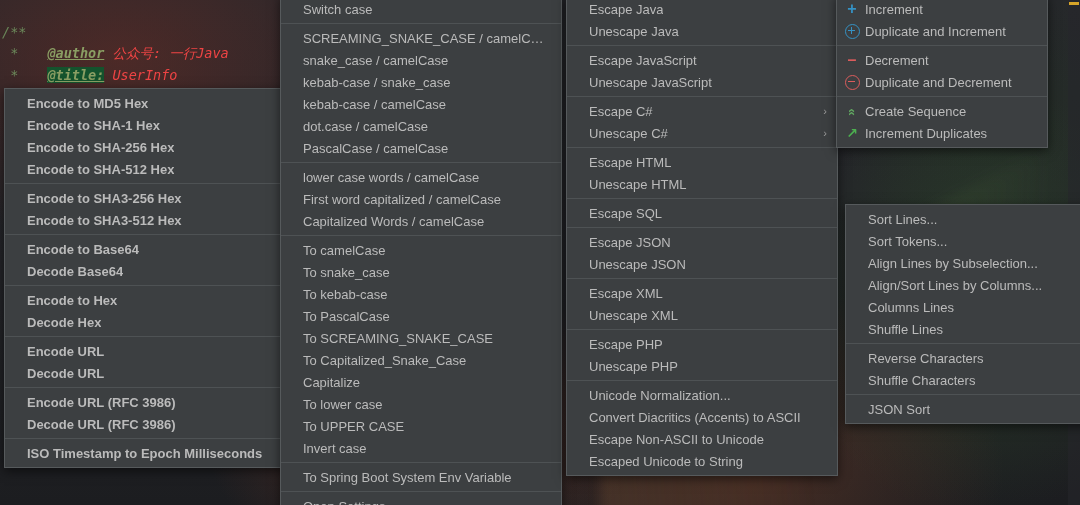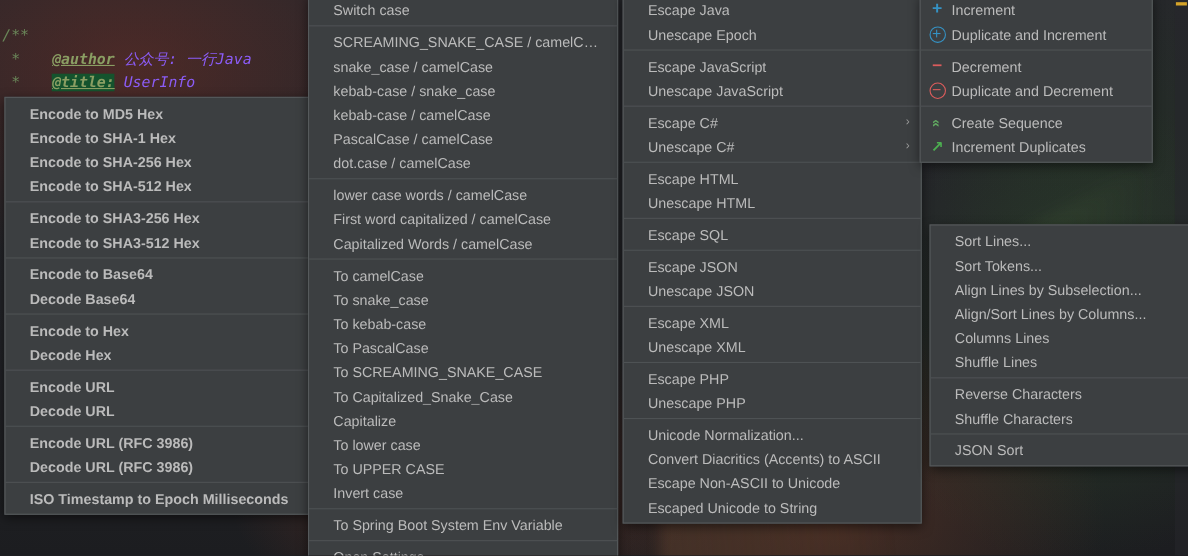--- a/index.html
+++ b/index.html
@@ -42,21 +42,21 @@
     font-family: "DejaVu Sans Mono", "Liberation Mono", monospace;
     font-size: 13.5px;
     color: #6a8759;
   }
   .code-line { position: absolute; left: 2px; white-space: pre; font-style: italic; }
   .code-l1 { top: 24px; }
   .code-l2 { top: 45px; }
   .code-l3 { top: 67px; }
   .jd-tag { color: #8a9e63; text-decoration: underline; font-weight: bold; margin-left: 21px; }
   .jd-hl { background: #14532d; }
-  .jd-cn { color: #8b5cf6; font-style: italic; }
+  .jd-cn { color: #ef4444; font-style: italic; }
 
   
   .marker-strip {
     position: absolute; right: 0; top: 0; width: 12px; height: 505px;
     background: rgba(38,39,43,0.55);
   }
   .marker {
     position: absolute; right: 1px; width: 10px; height: 3px;
     background: #d6a429;
   }
@@ -212,25 +212,25 @@
       <div class="mi">
         <span class="mi-label">snake_case / camelCase</span>
       </div>
       <div class="mi">
         <span class="mi-label">kebab-case / snake_case</span>
       </div>
       <div class="mi">
         <span class="mi-label">kebab-case / camelCase</span>
       </div>
       <div class="mi">
+        <span class="mi-label">dot.case / camelCase</span>
+      </div>
+      <div class="mi">
         <span class="mi-label">PascalCase / camelCase</span>
       </div>
-      <div class="mi">
-        <span class="mi-label">dot.case / camelCase</span>
-      </div>
       <div class="sep"></div>
       <div class="mi">
         <span class="mi-label">lower case words / camelCase</span>
       </div>
       <div class="mi">
         <span class="mi-label">First word capitalized / camelCase</span>
       </div>
       <div class="mi">
         <span class="mi-label">Capitalized Words / camelCase</span>
       </div>
@@ -273,21 +273,21 @@
       <div class="mi">
         <span class="mi-label">Open Settings...</span>
       </div>
     </div>
 
   <div class="menu" id="menu-escape">
       <div class="mi">
         <span class="mi-label">Escape Java</span>
       </div>
       <div class="mi">
-        <span class="mi-label">Unescape Epoch</span>
+        <span class="mi-label">Unescape Java</span>
       </div>
       <div class="sep"></div>
       <div class="mi">
         <span class="mi-label">Escape JavaScript</span>
       </div>
       <div class="mi">
         <span class="mi-label">Unescape JavaScript</span>
       </div>
       <div class="sep"></div>
       <div class="mi">

